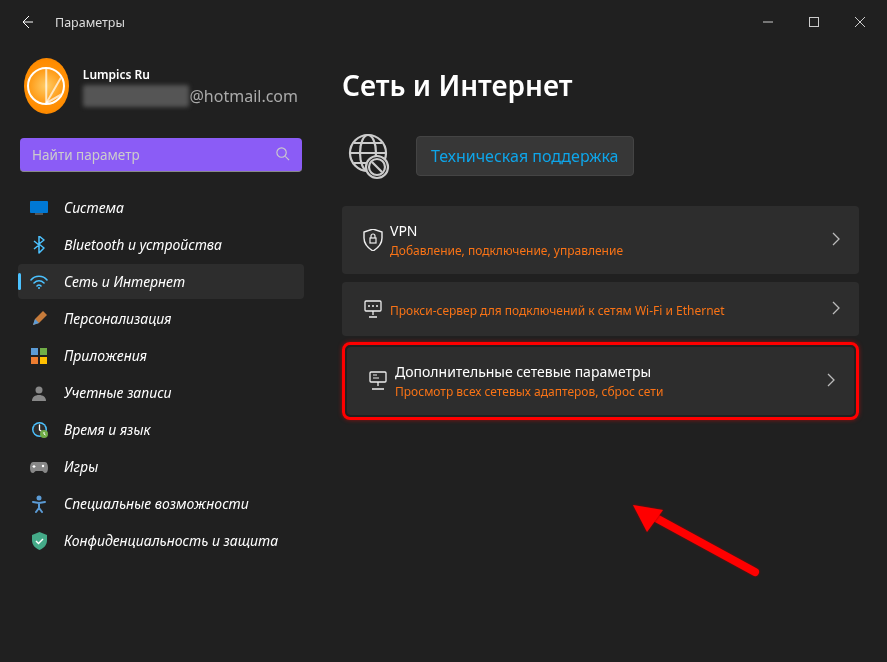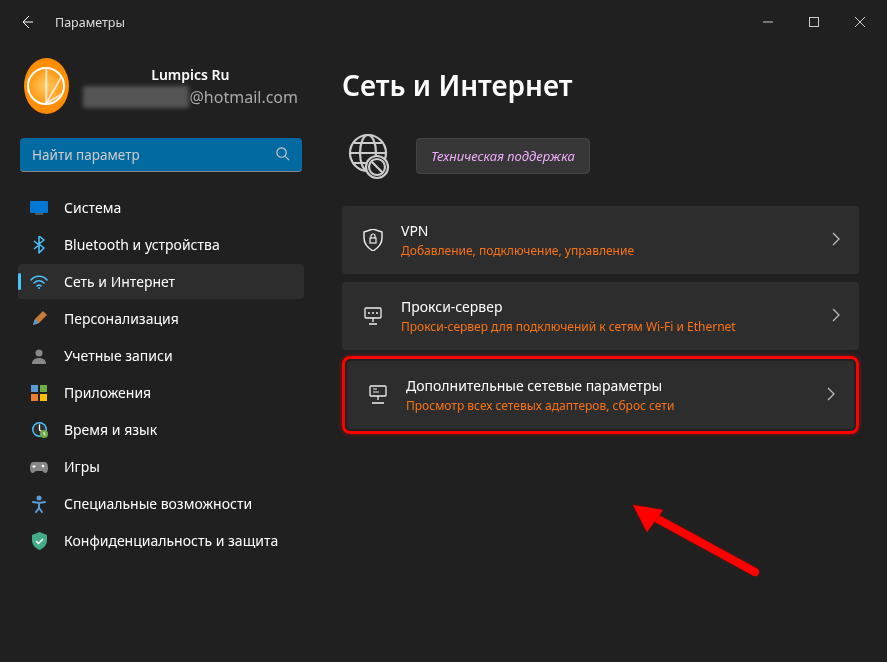--- a/index.html
+++ b/index.html
@@ -11,46 +11,46 @@
   .win-controls { margin-left: auto; display: flex; }
   .win-btn { width: 46px; height: 32px; display: flex; align-items: center; justify-content: center; cursor: pointer; color: #ccc; }
 
   .app-body { display: flex; height: calc(100% - 44px); }
 
   .sidebar { width: 314px; padding: 0 10px 0 18px; display: flex; flex-direction: column; }
   .profile { display: flex; align-items: center; gap: 14px; padding: 14px 6px 20px 6px; }
   .avatar { width: 56px; height: 56px; border-radius: 50%; background: radial-gradient(circle at 50% 50%, #ff9e1b 0%, #ff8c00 70%, #e67700 100%); display: flex; align-items: center; justify-content: center; }
   .avatar-inner { width: 38px; height: 38px; border-radius: 50%; border: 2px solid #fff; background: radial-gradient(circle, #ffcc66 0%, #ff9e1b 65%); position: relative; overflow: hidden; }
   .avatar-seg { position: absolute; top: 0; bottom: 0; left: 50%; width: 1.5px; background: rgba(255,255,255,0.7); transform-origin: bottom center; }
-  .prof-text .name { font-size: 14px; font-weight: 600; text-align: center; }
+  .prof-text .name { font-size: 12px; font-weight: 600; }
   .prof-text .email-line { font-size: 16px; color: #aaa; margin-top: 2px; }
   .email-blur { background: #555; color: transparent; border-radius: 2px; padding: 0 22px 0 0; filter: blur(2px); user-select: none; }
 
   .search-wrap { position: relative; margin: 4px 2px 18px 2px; }
-  .search-input { width: 100%; height: 34px; background: #0369a1; border: none; border-bottom: 1px solid #888; border-radius: 4px; padding: 0 40px 0 12px; color: #fff; font-size: 13.5px; outline: none; }
+  .search-input { width: 100%; height: 34px; background: #8b5cf6; border: none; border-bottom: 1px solid #888; border-radius: 4px; padding: 0 40px 0 12px; color: #fff; font-size: 13.5px; outline: none; }
   .search-input::placeholder { color: #ccc; }
   .search-icon-pos { position: absolute; right: 12px; top: 50%; transform: translateY(-50%); color: #ccc; }
 
-  .nav { display: flex; flex-direction: column; gap: 2px; }
+  .nav { display: flex; flex-direction: column; gap: 2px; font-style: italic; }
   .nav-item { display: flex; align-items: center; gap: 16px; padding: 8px 12px; border-radius: 4px; cursor: pointer; font-size: 14px; position: relative; }
   .nav-item.active { background: rgba(255,255,255,0.06); }
   .nav-item.active::before { content:""; position:absolute; left:0; top:9px; bottom:9px; width:3px; background:#4cc2ff; border-radius:2px; }
   .nav-ic { width: 18px; height: 18px; display: flex; align-items: center; justify-content: center; flex-shrink: 0; }
 
   .main { flex: 1; padding: 22px 28px 0 28px; overflow-y: auto; }
   .page-title { font-size: 28px; font-weight: 600; margin-bottom: 26px; }
 
   .status-card { display: flex; align-items: center; gap: 22px; margin-bottom: 24px; }
   .status-ic { width: 52px; height: 52px; display: flex; align-items: center; justify-content: center; color: #fff; }
   .status-txt { flex: 1; }
   .status-title { font-size: 17px; font-weight: 600; }
   .status-sub { font-size: 12.5px; color: #bbb; margin-top: 3px; max-width: 200px; }
-  .support-btn { background: #373737; border: 1px solid #444; color: #f0abfc; font-size: 13px; padding: 8px 14px; border-radius: 4px; cursor: pointer; font-style: italic; }
-
-  .setting-row { background: #2d2d2d; border-radius: 4px; display: flex; align-items: center; gap: 16px; padding: 14px 18px; margin-bottom: 8px; cursor: pointer; border: 1px solid transparent; }
+  .support-btn { background: #373737; border: 1px solid #444; color: #0ea5e9; font-size: 16px; padding: 8px 14px; border-radius: 4px; cursor: pointer; }
+
+  .setting-row { background: #2d2d2d; border-radius: 4px; display: flex; align-items: center; gap: 5px; padding: 14px 18px; margin-bottom: 8px; cursor: pointer; border: 1px solid transparent; }
   .setting-ic { width: 24px; height: 24px; display: flex; align-items: center; justify-content: center; color: #eee; flex-shrink: 0; }
   .setting-txt { flex: 1; }
   .setting-title { font-size: 14px; }
   .setting-sub { font-size: 12px; color: #f97316; margin-top: 2px; }
   .chevron { color: #bbb; flex-shrink: 0; }
 
   .highlight-box { border: 3px solid #f00; border-radius: 8px; padding: 2px; margin-top: -2px; margin-bottom: 8px; box-shadow: 0 0 4px rgba(255,0,0,0.5); }
   .highlight-box .setting-row { margin-bottom: 0; }
 
   .arrow-annotation { position: absolute; left: 625px; top: 502px; pointer-events: none; }
@@ -146,36 +146,36 @@
             <svg width="18" height="18" viewBox="0 0 18 18">
               <path d="M3 15l2-6 8-8 4 4-8 8-6 2z" fill="#c77b3a"></path>
               <path d="M3 15l2-6 4 4-6 2z" fill="#5b9bd5"></path>
             </svg>
           </span>
         <span>Персонализация</span>
       </div>
       <div class="nav-item">
         <span class="nav-ic">
             <svg width="16" height="16" viewBox="0 0 16 16">
-              <circle cx="8" cy="5" r="3.5" fill="#888"></circle>
-              <path d="M1 16c0-4 3-6 7-6s7 2 7 6" fill="#888"></path>
-            </svg>
-          </span>
-        <span>Учетные записи</span>
-      </div>
-      <div class="nav-item">
-        <span class="nav-ic">
-            <svg width="16" height="16" viewBox="0 0 16 16">
               <rect x="0" y="0" width="7" height="7" fill="#5b9bd5"></rect>
               <rect x="9" y="0" width="7" height="7" fill="#70ad47"></rect>
               <rect x="0" y="9" width="7" height="7" fill="#ed7d31"></rect>
               <rect x="9" y="9" width="7" height="7" fill="#ffc000"></rect>
             </svg>
           </span>
         <span>Приложения</span>
+      </div>
+      <div class="nav-item">
+        <span class="nav-ic">
+            <svg width="16" height="16" viewBox="0 0 16 16">
+              <circle cx="8" cy="5" r="3.5" fill="#888"></circle>
+              <path d="M1 16c0-4 3-6 7-6s7 2 7 6" fill="#888"></path>
+            </svg>
+          </span>
+        <span>Учетные записи</span>
       </div>
       <div class="nav-item">
         <span class="nav-ic">
             <svg width="17" height="17" viewBox="0 0 17 17">
               <circle cx="8.5" cy="8.5" r="7.5" fill="#4cc2ff"></circle>
               <circle cx="8.5" cy="8.5" r="6" fill="#2d2d2d"></circle>
               <path d="M8.5 4v5l3 2" stroke="#fff" stroke-width="1.3" fill="none" stroke-linecap="round"></path>
               <circle cx="13" cy="13" r="4" fill="#70ad47"></circle>
               <path d="M13 11v2l1.5 1" stroke="#fff" stroke-width="1" fill="none"></path>
             </svg>
@@ -252,21 +252,20 @@
       <div class="setting-ic">
           <svg width="20" height="20" viewBox="0 0 20 20">
             <rect x="2" y="2" width="16" height="10" rx="1" stroke="currentColor" stroke-width="1.3" fill="none"></rect>
             <path d="M10 12v4M6 18h8" stroke="currentColor" stroke-width="1.3"></path>
             <circle cx="6" cy="7" r="1" fill="currentColor"></circle>
             <circle cx="10" cy="7" r="1" fill="currentColor"></circle>
             <circle cx="14" cy="7" r="1" fill="currentColor"></circle>
           </svg>
         </div>
       <div class="setting-txt">
-        <div class="setting-title">Прокси-сервер</div>
         <div class="setting-sub">Прокси-сервер для подключений к сетям Wi-Fi и Ethernet</div>
       </div>
       <span class="chevron"><svg width="8" height="14" viewBox="0 0 8 14">
             <path d="M1 1l6 6-6 6" stroke="currentColor" stroke-width="1.3" fill="none"></path>
           </svg></span>
     </div>
 
 
     <div class="highlight-box">
       <div class="setting-row">

